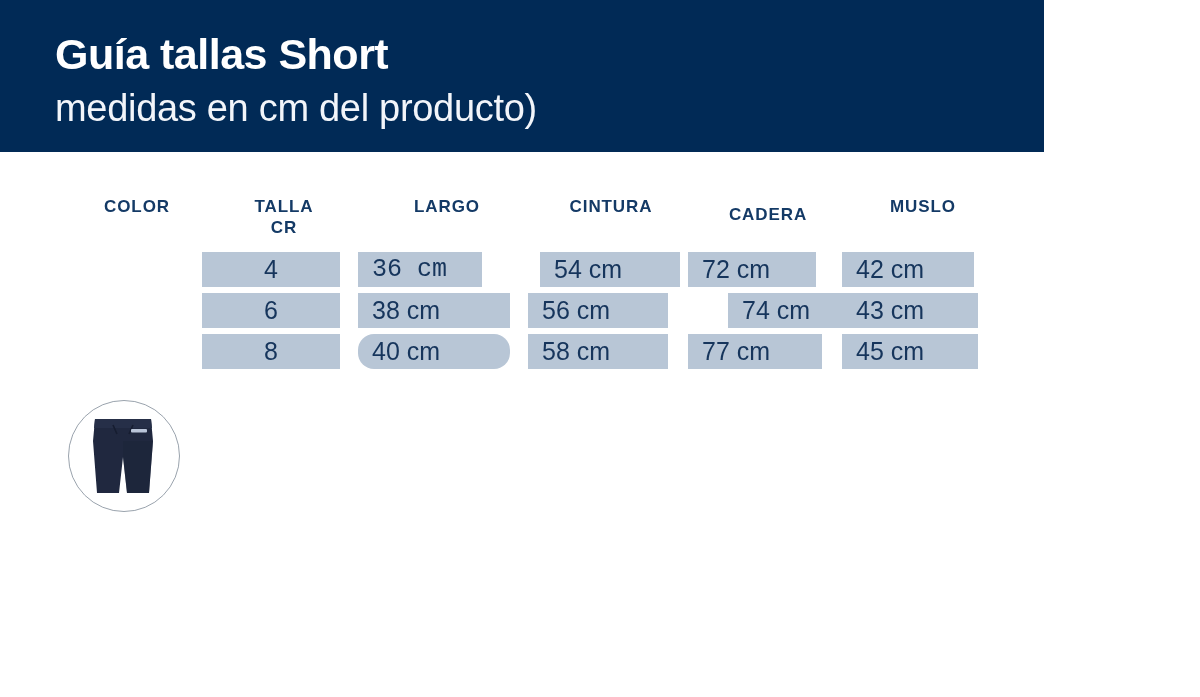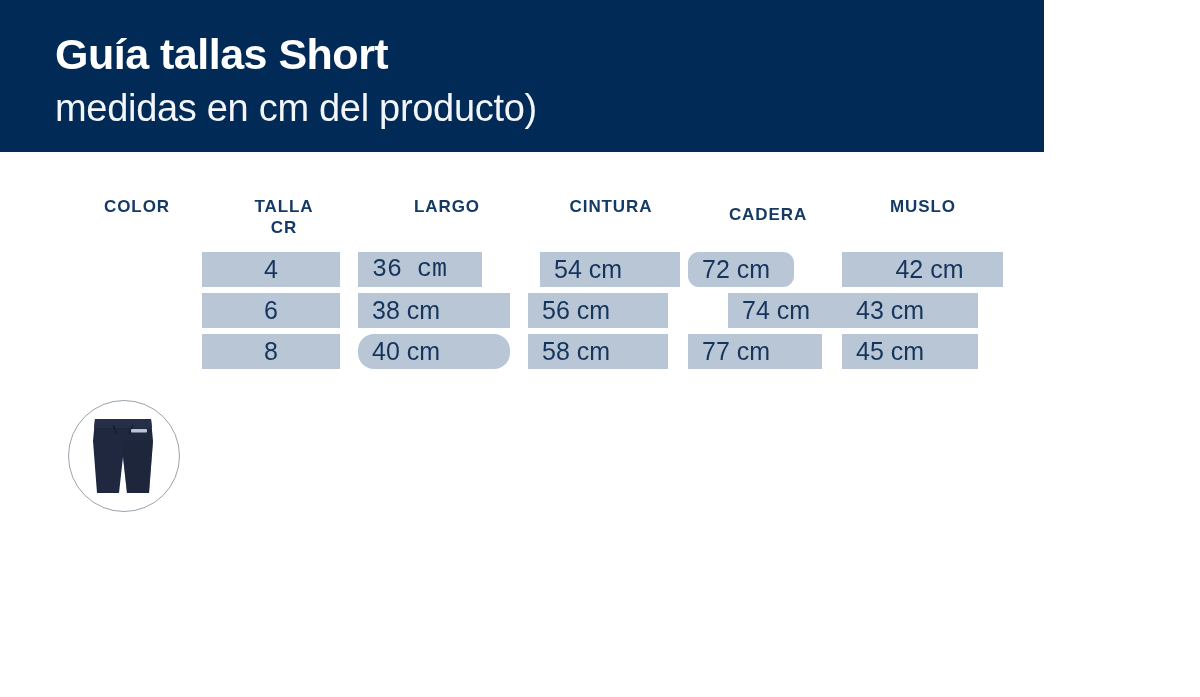--- a/index.html
+++ b/index.html
@@ -159,22 +159,22 @@
       <path d="M44 24 L48 33 M64 24 L60 33" stroke="#161d30" stroke-width="1.6" fill="none"></path>
       <rect x="62" y="28" width="16" height="3.4" rx="1" fill="#b9c4d8"></rect>
     </svg>
   </div>
 
   <div class="cells-layer">
 
     <div class="cell size" style="left:202px; top:100px; width:138px;">4</div>
     <div class="cell measure" style="left:358px; top:100px; width:124px;font-family:Liberation Mono, monospace;">36 cm</div>
     <div class="cell measure" style="left:508px; top:100px; width:140px;margin-left:32px;">54 cm</div>
-    <div class="cell measure" style="left:688px; top:100px; width:106px;border-radius:11px;">72 cm</div>
-    <div class="cell measure" style="left:842px; top:100px; width:161px;text-align:center;">42 cm</div>
+    <div class="cell measure" style="left:688px; top:100px; width:128px;">72 cm</div>
+    <div class="cell measure" style="left:842px; top:100px; width:132px;">42 cm</div>
 
     <div class="cell size" style="left:202px; top:141px; width:138px;">6</div>
     <div class="cell measure" style="left:358px; top:141px; width:152px;">38 cm</div>
     <div class="cell measure" style="left:528px; top:141px; width:140px;">56 cm</div>
     <div class="cell measure" style="left:688px; top:141px; width:134px;margin-left:40px;">74 cm</div>
     <div class="cell measure" style="left:842px; top:141px; width:136px;">43 cm</div>
 
     <div class="cell size" style="left:202px; top:182px; width:138px;">8</div>
     <div class="cell measure" style="left:358px; top:182px; width:152px;border-radius:16px;">40 cm</div>
     <div class="cell measure" style="left:528px; top:182px; width:140px;">58 cm</div>

